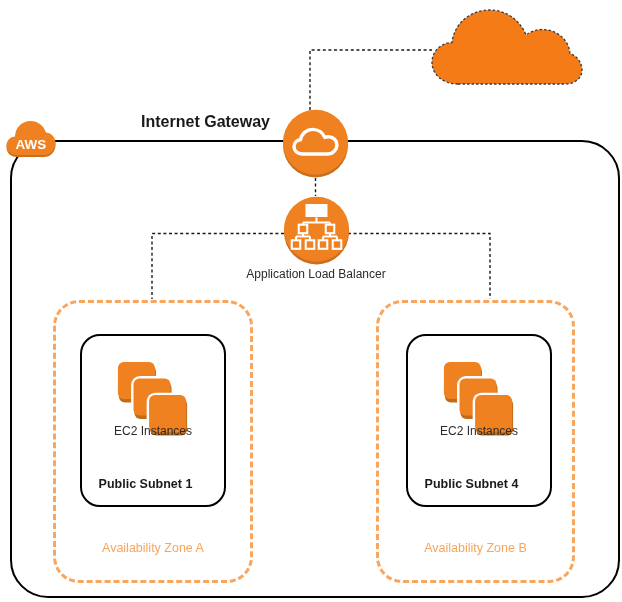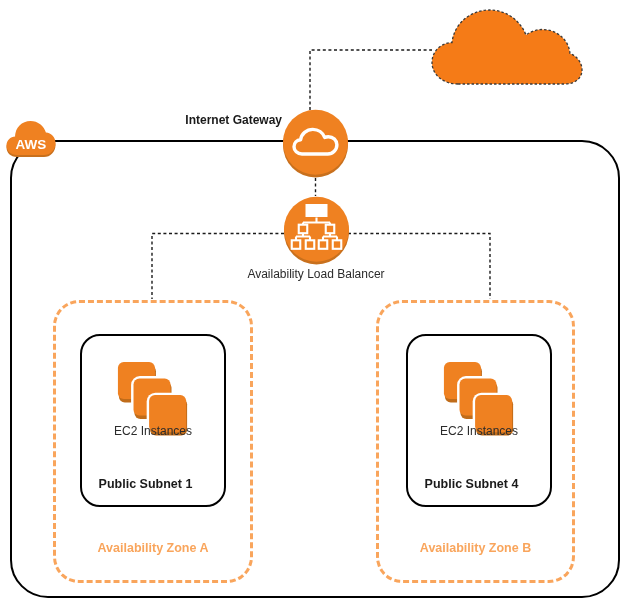--- a/index.html
+++ b/index.html
@@ -27,25 +27,25 @@
   .subnet{
     box-sizing:border-box;border:2.5px solid #000;border-radius:20px;
     top:334px;width:146px;height:173px;background:#fff;z-index:3;
   }
   .subnet-1{left:80px;}
   .subnet-2{left:406px;}
   
   .node{z-index:4;}
   
   .lbl{z-index:5;color:#1a1a1a;}
-  .igw-label{left:152px;top:113px;width:130px;text-align:right;font-size:12px;font-weight:bold;}
+  .igw-label{left:140px;top:113px;width:130px;text-align:right;font-size:16px;font-weight:bold;}
   .alb-label{left:216px;top:267px;width:200px;text-align:center;font-size:12px;color:#2b2b2b;}
   .ec2-label{top:424px;width:146px;text-align:center;font-size:12px;color:#2b2b2b;}
   .subnet-label{top:477px;width:131px;text-align:center;font-size:12.5px;font-weight:bold;}
-  .az-label{top:541px;text-align:center;font-size:12.5px;font-weight:bold;color:#F9A55C;}
+  .az-label{top:541px;text-align:center;font-size:12.5px;font-weight:normal;color:#F9A55C;}
   .zone-a-x{left:80px;}
   .zone-b-x{left:406px;}
   .az-a-lbl{left:53px;width:200px;}
   .az-b-lbl{left:376px;width:199px;}
 </style>
 </head>
 <body>
 
 <div id="canvas">
 
@@ -96,21 +96,21 @@
         <rect x="-17.75" y="-4.8" width="8.5" height="8.5"></rect>
         <rect x="9.25" y="-4.8" width="8.5" height="8.5"></rect>
         <rect x="-24.75" y="10.8" width="8.5" height="8.5"></rect>
         <rect x="-10.75" y="10.8" width="8.5" height="8.5"></rect>
         <rect x="2.25" y="10.8" width="8.5" height="8.5"></rect>
         <rect x="16.25" y="10.8" width="8.5" height="8.5"></rect>
       </g>
       <rect x="-11" y="-25.5" width="22" height="13" fill="#ffffff"></rect>
     </g>
   </svg>
-  <div class="abs lbl alb-label">Availability Load Balancer</div>
+  <div class="abs lbl alb-label">Application Load Balancer</div>
 
   <svg class="abs node" style="left:115px;top:360px;" width="76" height="79" viewBox="0 0 78 81" xmlns="http://www.w3.org/2000/svg">
     <g>
       <rect x="0.5" y="-0.5" width="43" height="46" rx="9" fill="#ffffff"></rect>
       <rect x="4" y="5.5" width="38" height="38" rx="6" fill="#C06C1A"></rect>
       <rect x="3" y="2" width="38" height="38" rx="6" fill="#EF8121"></rect>
     </g>
     <g>
       <rect x="16.5" y="16.5" width="43" height="46" rx="9" fill="#ffffff"></rect>
       <rect x="20" y="22.5" width="38" height="38" rx="6" fill="#C06C1A"></rect>

